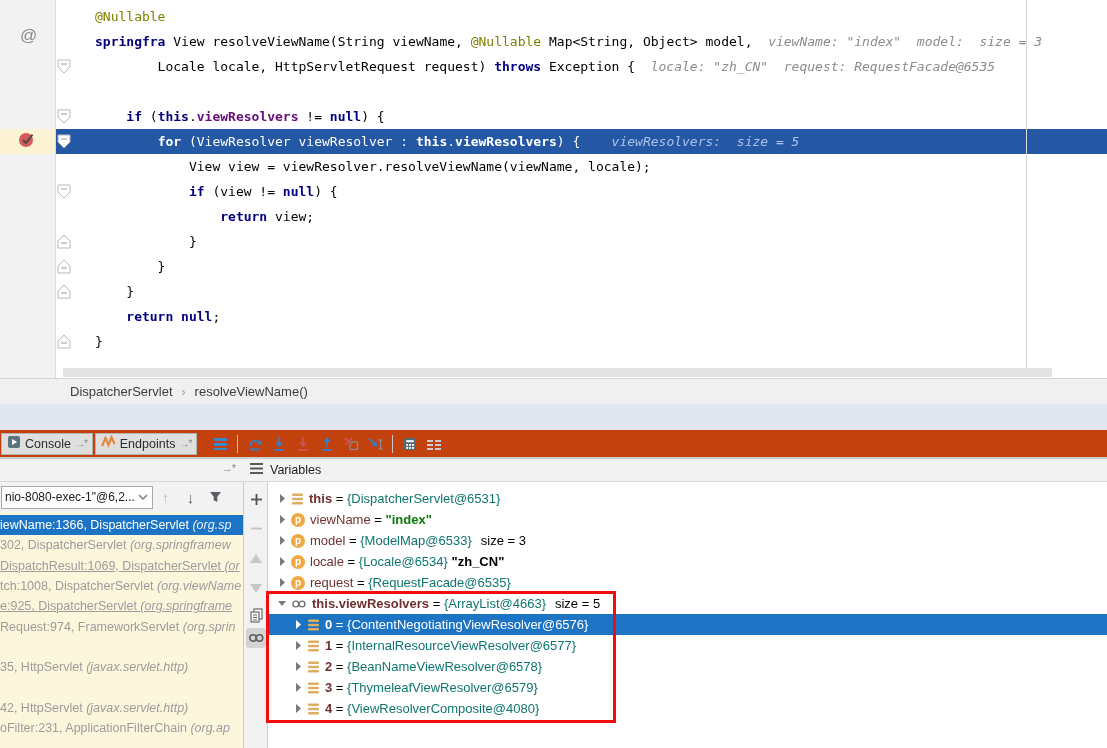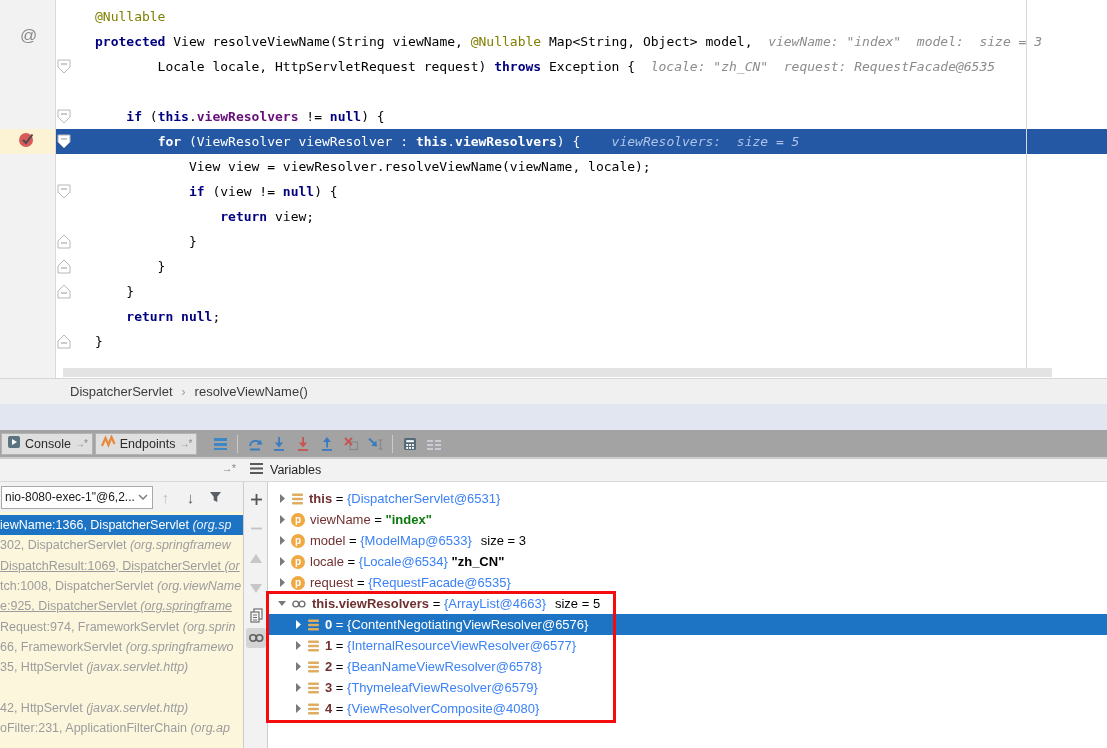--- a/index.html
+++ b/index.html
@@ -22,21 +22,21 @@
   .hint{color:#8c8c8c;font-style:italic;}
   .cl.exec span{color:#fff;}
   .cl.exec .hint{color:#aec3e9;}
   .fold{position:absolute;left:57px;z-index:5;}
   #hscroll{position:absolute;left:63px;top:368px;width:989px;height:9px;background:#e3e3e3;z-index:6;}
 
   
   #breadcrumb{position:absolute;left:0;top:378px;width:1107px;height:26px;background:#f0f0f0;border-top:1px solid #d6d6d6;box-sizing:border-box;display:flex;align-items:center;padding-left:70px;font-size:13px;color:#3c3c3c;}
   .crumb-sep{color:#9a9a9a;margin:0 9px;font-size:12px;}
   #band{position:absolute;left:0;top:404px;width:1107px;height:26px;background:#e2e6f0;}
-  #dbg-toolbar{position:absolute;left:0;top:430px;width:1107px;height:28px;background:#a3a3a3;border-bottom:1px solid #d0d0d0;box-sizing:border-box;display:flex;align-items:center;}
+  #dbg-toolbar{position:absolute;left:0;top:430px;width:1107px;height:28px;background:#c2410c;border-bottom:1px solid #d0d0d0;box-sizing:border-box;display:flex;align-items:center;}
   .tab{height:22px;margin:0 1px;display:flex;align-items:center;background:#dfdfdf;border:1px solid #b3b3b3;box-sizing:border-box;padding:0 5px;font-size:12.5px;color:#2b2b2b;gap:4px;}
   .tabpin{font-size:10px;color:#8a8a8a;letter-spacing:-1px;}
   .tbtn{width:24px;height:22px;display:flex;align-items:center;justify-content:center;}
   .tsep{width:1px;height:18px;background:#c9c9c9;margin:0 5px;}
 
   
   #panels{position:absolute;left:0;top:458px;width:1107px;height:290px;background:#fff;border-top:1px solid #c9c9c9;box-sizing:border-box;}
   #frames-header{position:absolute;left:0;top:0;width:243px;height:23px;background:#f2f2f2;border-bottom:1px solid #d9d9d9;box-sizing:border-box;}
   #frames-pin{position:absolute;right:8px;top:3px;font-size:11px;color:#8a8a8a;letter-spacing:-1px;}
   #frames-toolbar{position:absolute;left:0;top:23px;width:243px;height:30px;background:#f2f2f2;display:flex;align-items:center;}
@@ -57,21 +57,21 @@
   #vars-tree{position:absolute;left:268px;top:23px;width:839px;height:267px;background:#fff;overflow:hidden;}
   .vrow{position:absolute;left:0;width:839px;height:21px;display:flex;align-items:center;font-size:13px;white-space:pre;box-sizing:border-box;}
   .vrow.sel{background:#1d74c4;}
   .vrow.sel span{color:#fff !important;}
   .chev{margin-right:3px;flex:none;}
   .vicon{margin-right:5px;flex:none;display:inline-flex;}
   .ic-param{width:14px;height:14px;border-radius:50%;background:#efa842;color:#fff;font-size:10px;font-weight:bold;display:inline-flex;align-items:center;justify-content:center;font-family:"Liberation Sans",sans-serif;}
   .vname{color:#713030;}
   .vbold{font-weight:bold;}
   .veq{color:#000;}
-  .vref{color:#3b82f6;}
+  .vref{color:#0f766e;}
   .vstr-green{color:#0a7a0a;font-weight:bold;}
   .vstr-black{color:#000;font-weight:bold;}
   .vsize{color:#000;margin-left:9px;}
 
   #red-rect{position:absolute;left:266px;top:132px;width:350px;height:132px;border:3px solid #f40b0b;box-sizing:border-box;z-index:20;pointer-events:none;}
 </style>
 </head>
 <body>
 
 <div id="screen">
@@ -84,21 +84,21 @@
       <div id="bp-gutter-highlight"></div>
       <div id="breakpoint">
         <svg width="19" height="17">
             <circle cx="8" cy="9" r="7" fill="#d65a5a"></circle>
             <polyline points="5,9 8,12 14.5,3.5" stroke="#4a4a4a" stroke-width="2" fill="none"></polyline>
           </svg>
       </div>
     </div>
     <div id="code-lines">
         <div class="cl" style="top: 4px;"><span class="an">@Nullable</span></div>
-        <div class="cl" style="top: 29px;"><span class="kw">protected</span><span class="pl"> View resolveViewName(String viewName, </span><span class="an">@Nullable</span><span class="pl"> Map&lt;String, Object&gt; model,</span><span class="hint">  viewName: "index"  model:  size = 3</span></div>
+        <div class="cl" style="top: 29px;"><span class="kw">springfra</span><span class="pl"> View resolveViewName(String viewName, </span><span class="an">@Nullable</span><span class="pl"> Map&lt;String, Object&gt; model,</span><span class="hint">  viewName: "index"  model:  size = 3</span></div>
         <div class="cl" style="top: 54px;"><span class="pl">        Locale locale, HttpServletRequest request) </span><span class="kw">throws</span><span class="pl"> Exception {</span><span class="hint">  locale: "zh_CN"  request: RequestFacade@6535</span></div>
         <div class="cl" style="top: 79px;"></div>
         <div class="cl" style="top: 104px;"><span class="pl">    </span><span class="kw">if</span><span class="pl"> (</span><span class="kw">this</span><span class="pl">.</span><span class="fd">viewResolvers</span><span class="pl"> != </span><span class="kw">null</span><span class="pl">) {</span></div>
         <div class="cl exec" style="top: 129px;"><span class="pl">        </span><span class="kw">for</span><span class="pl"> (ViewResolver viewResolver : </span><span class="kw">this</span><span class="pl">.</span><span class="fd">viewResolvers</span><span class="pl">) {</span><span class="hint">    viewResolvers:  size = 5</span></div>
         <div class="cl" style="top: 154px;"><span class="pl">            View view = viewResolver.resolveViewName(viewName, locale);</span></div>
         <div class="cl" style="top: 179px;"><span class="pl">            </span><span class="kw">if</span><span class="pl"> (view != </span><span class="kw">null</span><span class="pl">) {</span></div>
         <div class="cl" style="top: 204px;"><span class="pl">                </span><span class="kw">return</span><span class="pl"> view;</span></div>
         <div class="cl" style="top: 229px;"><span class="pl">            }</span></div>
         <div class="cl" style="top: 254px;"><span class="pl">        }</span></div>
         <div class="cl" style="top: 279px;"><span class="pl">    }</span></div>
@@ -263,21 +263,20 @@
           </svg>
         </div>
     </div>
     <div id="frames-list">
         <div class="frow sel" style="top: 3px;"><span class="fmain">iewName:1366, DispatcherServlet </span><span class="fpkg">(org.sp</span></div>
         <div class="frow" style="top: 23.3px;"><span class="fmain">302, DispatcherServlet </span><span class="fpkg">(org.springframew</span></div>
         <div class="frow" style="top: 43.6px; text-decoration: underline;"><span class="fmain">DispatchResult:1069, DispatcherServlet </span><span class="fpkg">(or</span></div>
         <div class="frow" style="top: 63.9px;"><span class="fmain">tch:1008, DispatcherServlet </span><span class="fpkg">(org.viewName</span></div>
         <div class="frow" style="top: 84.2px; text-decoration: underline;"><span class="fmain">e:925, DispatcherServlet </span><span class="fpkg">(org.springframe</span></div>
         <div class="frow" style="top: 104.5px;"><span class="fmain">Request:974, FrameworkServlet </span><span class="fpkg">(org.sprin</span></div>
-        <div class="frow" style="top: 124.8px;"><span class="fmain">66, FrameworkServlet </span><span class="fpkg">(org.springframewo</span></div>
         <div class="frow" style="top: 145.1px;"><span class="fmain">35, HttpServlet </span><span class="fpkg">(javax.servlet.http)</span></div>
         <div class="frow" style="top: 185.7px;"><span class="fmain">42, HttpServlet </span><span class="fpkg">(javax.servlet.http)</span></div>
         <div class="frow" style="top: 206px;"><span class="fmain">oFilter:231, ApplicationFilterChain </span><span class="fpkg">(org.ap</span></div>
       </div>
 
     <div id="strip">
       <div class="sico" style="top:7px">
           <svg width="13" height="13">
             <line x1="6.5" y1="1" x2="6.5" y2="12" stroke="#535353" stroke-width="1.8"></line>
             <line x1="1" y1="6.5" x2="12" y2="6.5" stroke="#535353" stroke-width="1.8"></line>

